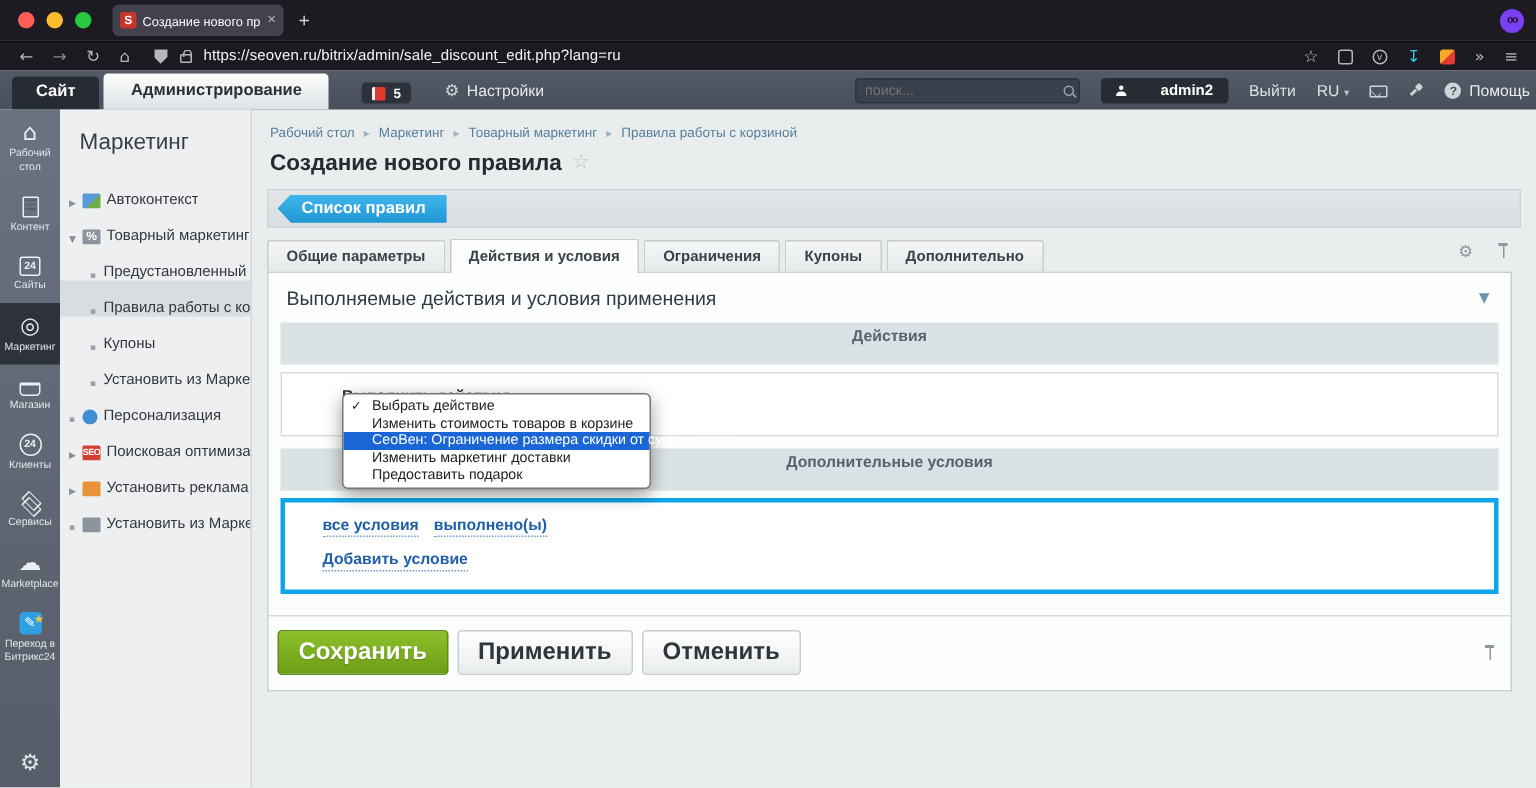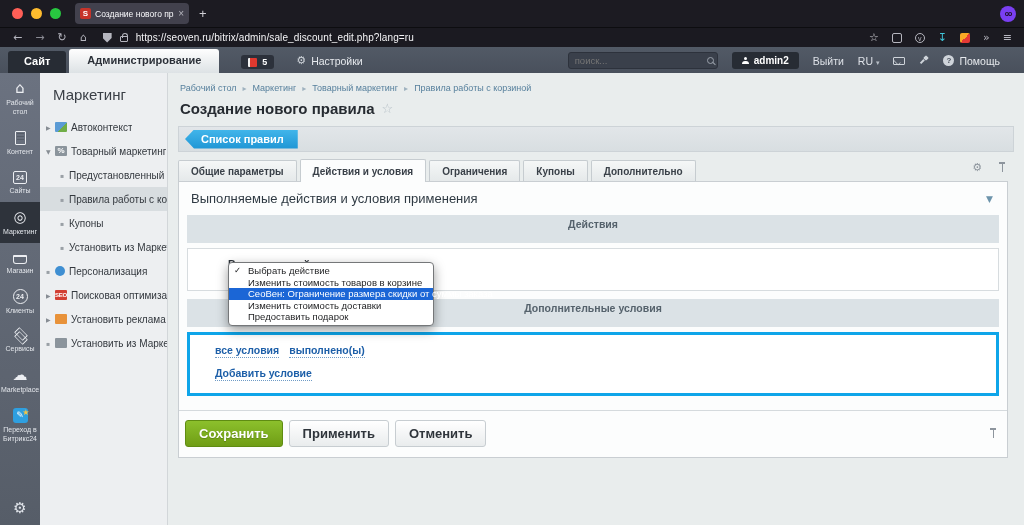--- a/index.html
+++ b/index.html
@@ -33,26 +33,26 @@
 
   
   .admin-bar { position:absolute; left:0; top:47px; width:1024px; height:26px; background:linear-gradient(#525a66,#49505c); display:flex; align-items:flex-end; }
   .t-site { margin-left:8px; background:#272c34; color:#fff; font-size:11px; font-weight:bold; padding:4px 16px 5px; border-radius:3px 3px 0 0; height:22px; }
   .t-admin { margin-left:3px; background:linear-gradient(#fefefe,#dde2e5); color:#2b3038; font-size:11px; font-weight:bold; padding:5px 18px; border-radius:3px 3px 0 0; height:24px; }
   .notif { margin-left:22px; margin-bottom:4px; background:#2c313b; border-radius:3px; padding:2px 7px; display:flex; align-items:center; gap:5px; }
   .notif-ic { width:9px; height:9px; background:#e0392f; border-radius:1px; border-left:2px solid #f3f3f3; }
   .notif-n { color:#fff; font-size:9px; font-weight:bold; }
   .settings-link { margin-left:22px; margin-bottom:6px; display:flex; align-items:center; gap:5px; color:#e6e9ed; font-size:10.5px; }
   .gear-sm { color:#cfd4da; font-size:11px; }
-  .bar-right { margin-left:auto; display:flex; align-items:center; gap:14px; margin-right:24px; margin-bottom:4px; }
+  .bar-right { margin-left:auto; display:flex; align-items:center; gap:14px; margin-right:4px; margin-bottom:4px; }
   .searchbox { width:150px; height:17px; background:#3a404b; border:1px solid #2d323c; border-radius:3px; display:flex; align-items:center; padding:0 6px; }
   .searchbox input { flex:1; background:transparent; border:none; outline:none; color:#aab0ba; font-size:9.5px; font-family:"Liberation Sans",sans-serif; }
   .mag { width:7px; height:7px; border:1px solid #9aa1ab; border-radius:50%; position:relative; flex:none; }
   .mag:after { content:""; position:absolute; width:4px; height:1px; background:#9aa1ab; right:-3px; bottom:-1px; transform:rotate(45deg); }
-  .user-btn { background:#272c34; border-radius:3px; padding:3px 10px; display:flex; align-items:center; gap:5px; color:#fff; font-size:10px; font-weight:bold; }
+  .user-btn { background:#272c34; border-radius:3px; padding:3px 10px; display:flex; align-items:center; gap:23px; color:#fff; font-size:10px; font-weight:bold; }
   .person { width:7px; height:7px; position:relative; }
   .person:before { content:""; position:absolute; left:2px; top:0; width:3px; height:3px; border-radius:50%; background:#fff; }
   .person:after { content:""; position:absolute; left:0; bottom:0; width:7px; height:3px; border-radius:3px 3px 0 0; background:#fff; }
   .bar-link { color:#dde1e7; font-size:10.5px; }
   .caret { font-size:7px; color:#b8bec6; }
   .env { width:12px; height:8px; border:1px solid #cfd4da; border-radius:1px; position:relative; }
   .env:before { content:""; position:absolute; left:0; top:0; width:10px; height:5px; border-right:1px solid #cfd4da; border-bottom:1px solid #cfd4da; transform:rotate(45deg) scale(.6); transform-origin:top left; left:2px; }
   .pin-t { width:10px; height:10px; position:relative; }
   .pin-t:before { content:""; position:absolute; left:5px; top:0; width:4px; height:4px; background:#cfd4da; border-radius:1px; transform:rotate(45deg); }
   .pin-t:after { content:""; position:absolute; left:1px; top:5px; width:5px; height:1.5px; background:#cfd4da; transform:rotate(135deg); }
@@ -71,21 +71,21 @@
   .ri-layers { width:14px; height:14px; position:relative; }
   .ri-layers:before,.ri-layers:after { content:""; position:absolute; left:2px; width:10px; height:10px; border:1px solid #eceef2; transform:rotate(45deg) scaleY(.6); }
   .ri-layers:before{ top:0; } .ri-layers:after{ top:4px; }
   .ri-b24 { width:15px; height:15px; background:#2e9fe0; border-radius:3px; position:relative; color:#fff; font-size:9px; text-align:center; line-height:15px; }
   .ri-b24 .st { position:absolute; right:-2px; top:-3px; color:#f6c445; font-size:8px; }
   .rail-gear { margin-top:auto; margin-bottom:8px; text-align:center; color:#dfe3e9; font-size:15px; }
 
   
   .submenu { position:absolute; left:40px; top:73px; width:128px; bottom:0; background:#edeff1; border-right:1px solid #d2d6d9; overflow:hidden; }
   .sm-title { font-size:15px; color:#3a3f46; padding:13px 0 12px 13px; }
-  .sm-item { display:flex; align-items:center; height:24px; padding-left:6px; white-space:nowrap; overflow:hidden; }
+  .sm-item { display:flex; align-items:flex-end; height:24px; padding-left:6px; white-space:nowrap; overflow:hidden; }
   .sm-item.sel { background:#d8dde0; }
   .sm-item.child { padding-left:20px; }
   .sm-arrow { font-size:6px; color:#878d94; width:9px; flex:none; }
   .sm-bullet { font-size:6px; color:#9aa0a6; width:9px; flex:none; }
   .sm-ic { width:12px; height:10px; flex:none; margin-right:4px; border-radius:1px; font-size:6px; font-weight:bold; text-align:center; line-height:10px; color:#fff; }
   .ic-chart { background:linear-gradient(135deg,#5b9bd5 55%,#70ad47 55%); }
   .ic-pct { background:#8b949c; font-size:8px; }
   .ic-clock { background:#3f8fd2; border-radius:50%; width:10px; }
   .ic-seo { background:#d23f33; letter-spacing:-.3px; }
   .ic-horn { background:#e8923a; }
@@ -116,21 +116,21 @@
   .sec-title { font-size:13px; color:#2f3a43; }
   .sec-chevron { margin-left:auto; color:#6d94ab; font-size:9px; }
   .hbar { margin:1px 8px 0; background:#dbe2e6; height:28px; text-align:center; font-size:10.5px; font-weight:bold; color:#55626c; line-height:18px; }
   .fieldbox { margin:5px 8px 8px; background:#fff; border:1px solid #d7dcdf; padding:9px 12px 20px 40px; }
   .flabel { font-size:10.5px; font-weight:bold; color:#2b3138; }
   .fieldbox2 { margin:5px 8px 0; background:#fff; border:3px solid #0ea5e9; padding:9px 12px 12px 25px; }
   .cond-row { display:flex; gap:10px; }
   .dlink { font-size:10.5px; font-weight:bold; color:#1d5fa8; border-bottom:1px dotted #6f9bc6; padding-bottom:1px; width:max-content; }
   .add-cond { margin-top:9px; }
   .btnrow { display:flex; align-items:center; gap:6px; border-top:1px solid #d5dadd; margin-top:14px; padding:9px 10px 10px 6px; }
-  .btn { font-size:13px; font-weight:bold; border-radius:3px; padding:5px 13px; }
+  .btn { font-size:16px; font-weight:bold; border-radius:3px; padding:5px 13px; }
   .btn-green { background:linear-gradient(#8cc02c,#6f9d15); border:1px solid #5f8c12; color:#fff; text-shadow:0 1px 1px rgba(0,0,0,.2); }
   .btn-gray { background:linear-gradient(#ffffff,#e9eced); border:1px solid #c7cdd1; color:#2f353b; }
   .btnrow .pin-g { margin-left:auto; }
 
   
   .menu { position:absolute; left:228px; top:262px; width:206px; background:#ffffff; border:1px solid #757779; border-radius:4px; box-shadow:0 4px 12px rgba(0,0,0,.4); padding:2px 0; z-index:50; }
   .mi { position:relative; font-size:9.5px; color:#1c1d1f; line-height:11.6px; padding:0 8px 0 19px; white-space:nowrap; }
   .mi.checked:before { content:"✓"; position:absolute; left:5px; font-size:8.5px; }
   .mi.sel { background:#1b66d6; color:#fff; }
 </style>
@@ -342,15 +342,15 @@
       <button class="btn btn-gray">Отменить</button>
       <span class="pin-g"></span>
     </div>
   </div>
 </div>
 
 <div class="menu">
   <div class="mi checked">Выбрать действие</div>
   <div class="mi">Изменить стоимость товаров в корзине</div>
   <div class="mi sel">СеоВен: Ограничение размера скидки от суммы заказа</div>
-  <div class="mi">Изменить стоимость доставки</div>
+  <div class="mi">Изменить маркетинг доставки</div>
   <div class="mi">Предоставить подарок</div>
 </div>
 
 </body></html>

